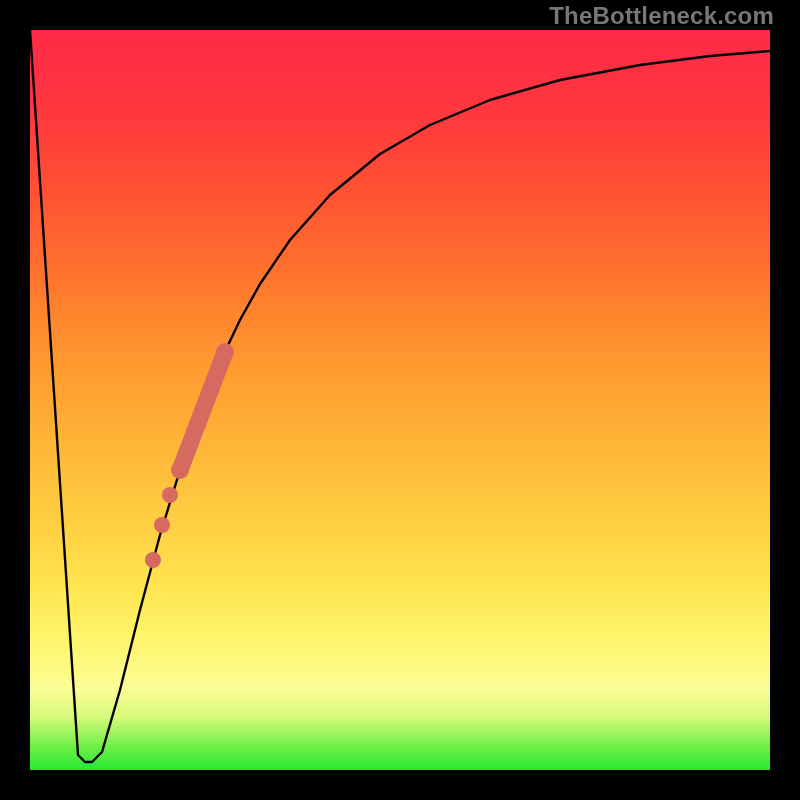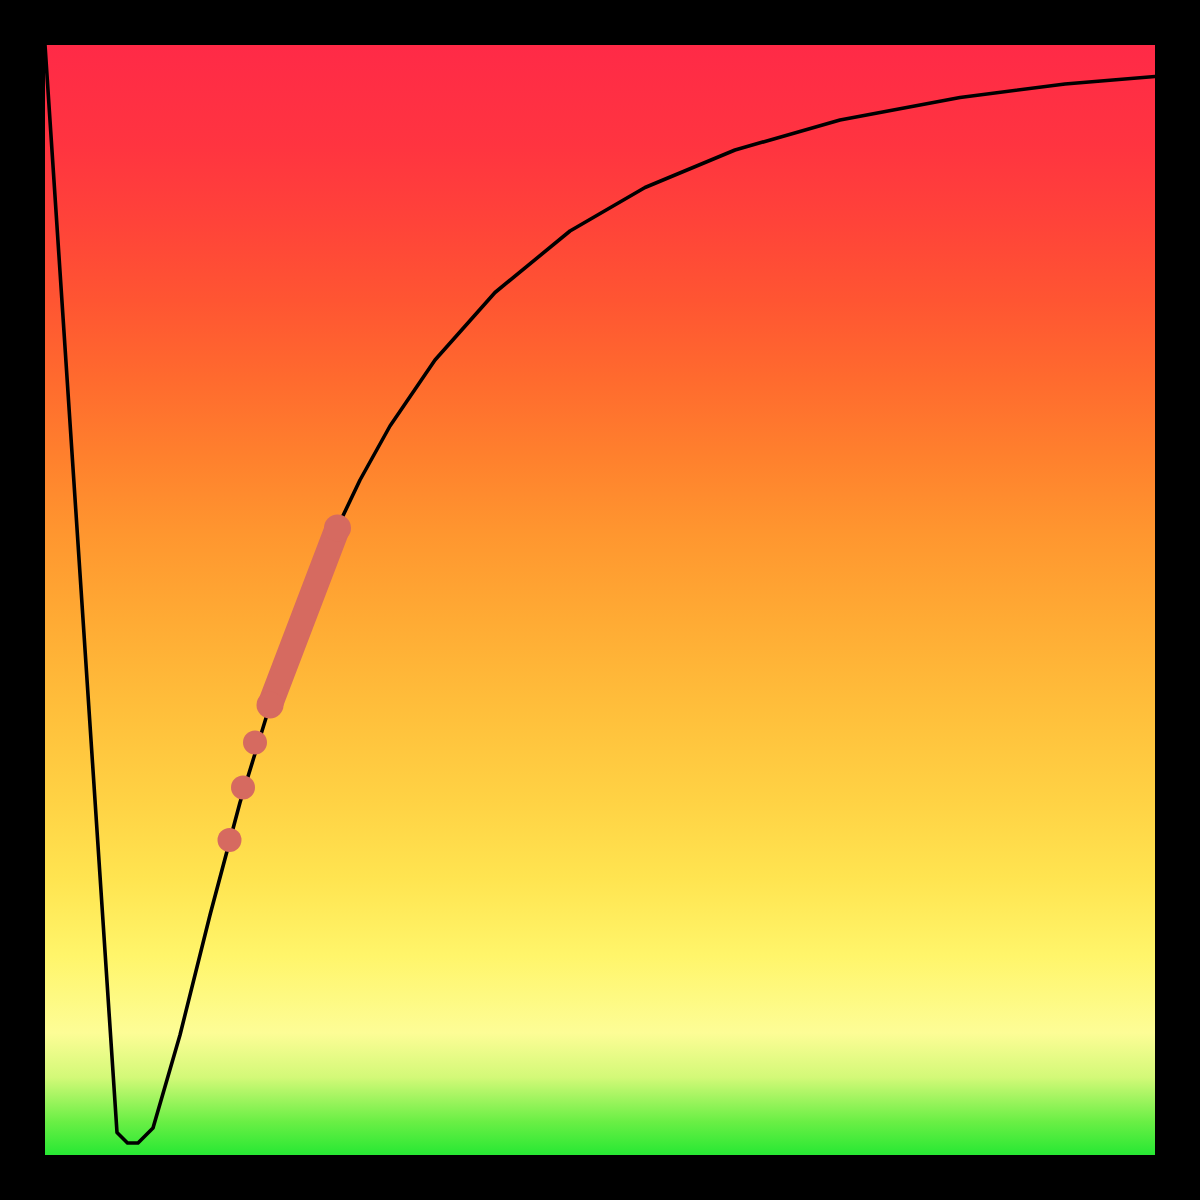--- a/index.html
+++ b/index.html
@@ -48,20 +48,21 @@
     color: #777;
     letter-spacing: 0.2px;
     pointer-events: none;
     user-select: none;
   }
 </style>
 </head>
 <body>
 
 <div class="frame">
+  <div class="watermark">TheBottleneck.com</div>
   <svg class="plot" viewBox="0 0 740 740" preserveAspectRatio="none">
     <g>
       <path fill="none" stroke="#000000" stroke-width="2.4" stroke-linejoin="round" stroke-linecap="round" d="M 0 0 L 48 725 L 55 732 L 62 732 L 62 732 L 72 722 L 90 660 L 110 580 L 130 505 L 150 440 L 170 382 L 190 332 L 210 290 L 230 254 L 260 210 L 300 165 L 350 124 L 400 95 L 460 70 L 530 50 L 610 35 L 680 26 L 740 21" id="curve-path"></path>
     </g>
     <g id="markers">
         <line x1="150" y1="440" x2="195" y2="322" stroke="#d66a60" stroke-width="17" stroke-linecap="round"></line>
         <circle cx="123" cy="530" r="8" fill="#d66a60"></circle>
         <circle cx="132" cy="495" r="8" fill="#d66a60"></circle>
         <circle cx="140" cy="465" r="8" fill="#d66a60"></circle>
         <circle cx="150" cy="440" r="9" fill="#d66a60"></circle>

